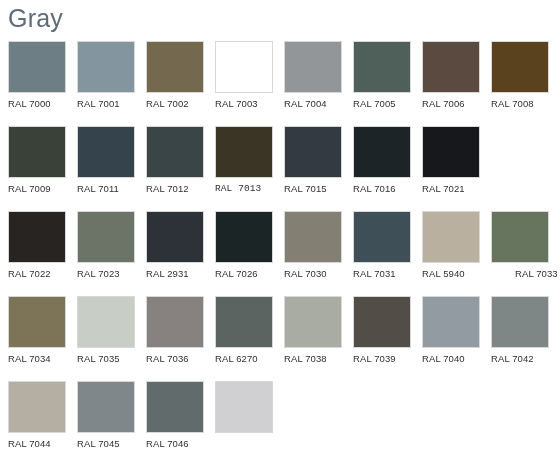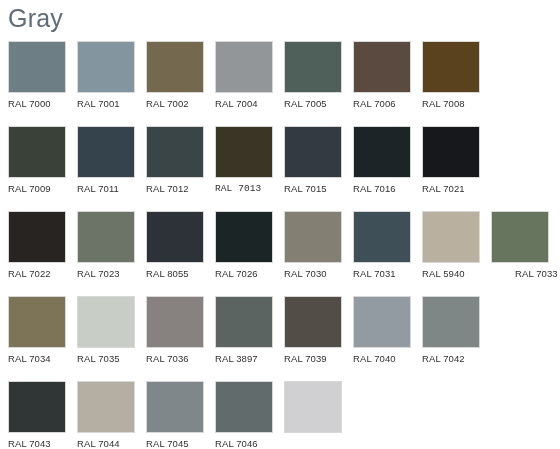--- a/index.html
+++ b/index.html
@@ -82,20 +82,24 @@
         </div>
         <div class="swatch-cell">
           <div class="swatch-chip" style="background-color: rgb(131, 150, 160); border-color: rgb(216, 216, 216);"></div>
           <div class="swatch-label" style="color: rgb(47, 47, 47);">RAL 7001</div>
         </div>
         <div class="swatch-cell">
           <div class="swatch-chip" style="background-color: rgb(116, 104, 79); border-color: rgb(216, 216, 216);"></div>
           <div class="swatch-label" style="color: rgb(47, 47, 47);">RAL 7002</div>
         </div>
         <div class="swatch-cell">
+          <div class="swatch-chip" style="border-color: rgb(216, 216, 216);"></div>
+          <div class="swatch-label" style="color: rgb(47, 47, 47);">RAL 7003</div>
+        </div>
+        <div class="swatch-cell">
           <div class="swatch-chip" style="background-color: rgb(147, 150, 153); border-color: rgb(216, 216, 216);"></div>
           <div class="swatch-label" style="color: rgb(47, 47, 47);">RAL 7004</div>
         </div>
         <div class="swatch-cell">
           <div class="swatch-chip" style="background-color: rgb(79, 95, 89); border-color: rgb(216, 216, 216);"></div>
           <div class="swatch-label" style="color: rgb(47, 47, 47);">RAL 7005</div>
         </div>
         <div class="swatch-cell">
           <div class="swatch-chip" style="background-color: rgb(91, 74, 63); border-color: rgb(216, 216, 216);"></div>
           <div class="swatch-label" style="color: rgb(47, 47, 47);">RAL 7006</div>
@@ -139,21 +143,21 @@
         <div class="swatch-cell">
           <div class="swatch-chip" style="background-color: rgb(39, 36, 34); border-color: rgb(216, 216, 216);"></div>
           <div class="swatch-label" style="color: rgb(47, 47, 47);">RAL 7022</div>
         </div>
         <div class="swatch-cell">
           <div class="swatch-chip" style="background-color: rgb(107, 116, 103); border-color: rgb(216, 216, 216);"></div>
           <div class="swatch-label" style="color: rgb(47, 47, 47);">RAL 7023</div>
         </div>
         <div class="swatch-cell">
           <div class="swatch-chip" style="background-color: rgb(44, 50, 56); border-color: rgb(216, 216, 216);"></div>
-          <div class="swatch-label" style="color: rgb(47, 47, 47);">RAL 8055</div>
+          <div class="swatch-label" style="color: rgb(47, 47, 47);">RAL 2931</div>
         </div>
         <div class="swatch-cell">
           <div class="swatch-chip" style="background-color: rgb(27, 37, 38); border-color: rgb(216, 216, 216);"></div>
           <div class="swatch-label" style="color: rgb(47, 47, 47);">RAL 7026</div>
         </div>
         <div class="swatch-cell">
           <div class="swatch-chip" style="background-color: rgb(131, 127, 114); border-color: rgb(216, 216, 216);"></div>
           <div class="swatch-label" style="color: rgb(47, 47, 47);">RAL 7030</div>
         </div>
         <div class="swatch-cell">
@@ -177,41 +181,41 @@
         <div class="swatch-cell">
           <div class="swatch-chip" style="background-color: rgb(200, 205, 198); border-color: rgb(216, 216, 216);"></div>
           <div class="swatch-label" style="color: rgb(47, 47, 47);">RAL 7035</div>
         </div>
         <div class="swatch-cell">
           <div class="swatch-chip" style="background-color: rgb(135, 130, 127); border-color: rgb(216, 216, 216);"></div>
           <div class="swatch-label" style="color: rgb(47, 47, 47);">RAL 7036</div>
         </div>
         <div class="swatch-cell">
           <div class="swatch-chip" style="background-color: rgb(92, 100, 97); border-color: rgb(216, 216, 216);"></div>
-          <div class="swatch-label" style="color: rgb(47, 47, 47);">RAL 3897</div>
+          <div class="swatch-label" style="color: rgb(47, 47, 47);">RAL 6270</div>
+        </div>
+        <div class="swatch-cell">
+          <div class="swatch-chip" style="background-color: rgb(169, 172, 162); border-color: rgb(216, 216, 216);"></div>
+          <div class="swatch-label" style="color: rgb(47, 47, 47);">RAL 7038</div>
         </div>
         <div class="swatch-cell">
           <div class="swatch-chip" style="background-color: rgb(82, 78, 71); border-color: rgb(216, 216, 216);"></div>
           <div class="swatch-label" style="color: rgb(47, 47, 47);">RAL 7039</div>
         </div>
         <div class="swatch-cell">
           <div class="swatch-chip" style="background-color: rgb(147, 155, 162); border-color: rgb(216, 216, 216);"></div>
           <div class="swatch-label" style="color: rgb(47, 47, 47);">RAL 7040</div>
         </div>
         <div class="swatch-cell">
           <div class="swatch-chip" style="background-color: rgb(126, 135, 134); border-color: rgb(216, 216, 216);"></div>
           <div class="swatch-label" style="color: rgb(47, 47, 47);">RAL 7042</div>
         </div>
       </div>
       <div class="swatch-row">
         <div class="swatch-cell">
-          <div class="swatch-chip" style="background-color: rgb(47, 54, 53); border-color: rgb(216, 216, 216);"></div>
-          <div class="swatch-label" style="color: rgb(47, 47, 47);">RAL 7043</div>
-        </div>
-        <div class="swatch-cell">
           <div class="swatch-chip" style="background-color: rgb(180, 175, 162); border-color: rgb(216, 216, 216);"></div>
           <div class="swatch-label" style="color: rgb(47, 47, 47);">RAL 7044</div>
         </div>
         <div class="swatch-cell">
           <div class="swatch-chip" style="background-color: rgb(127, 135, 138); border-color: rgb(216, 216, 216);"></div>
           <div class="swatch-label" style="color: rgb(47, 47, 47);">RAL 7045</div>
         </div>
         <div class="swatch-cell">
           <div class="swatch-chip" style="background-color: rgb(97, 107, 108); border-color: rgb(216, 216, 216);"></div>
           <div class="swatch-label" style="color: rgb(47, 47, 47);">RAL 7046</div>

